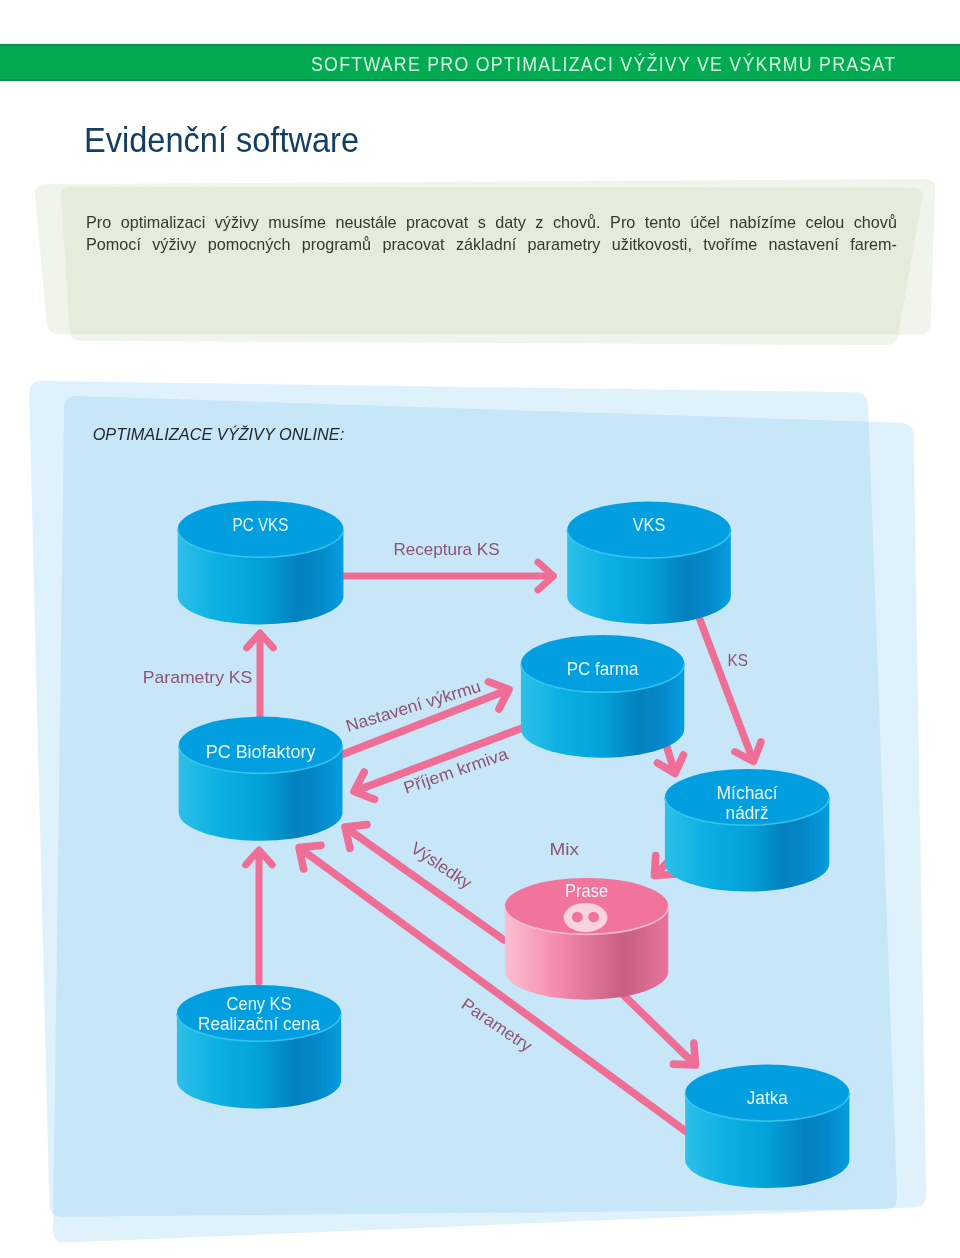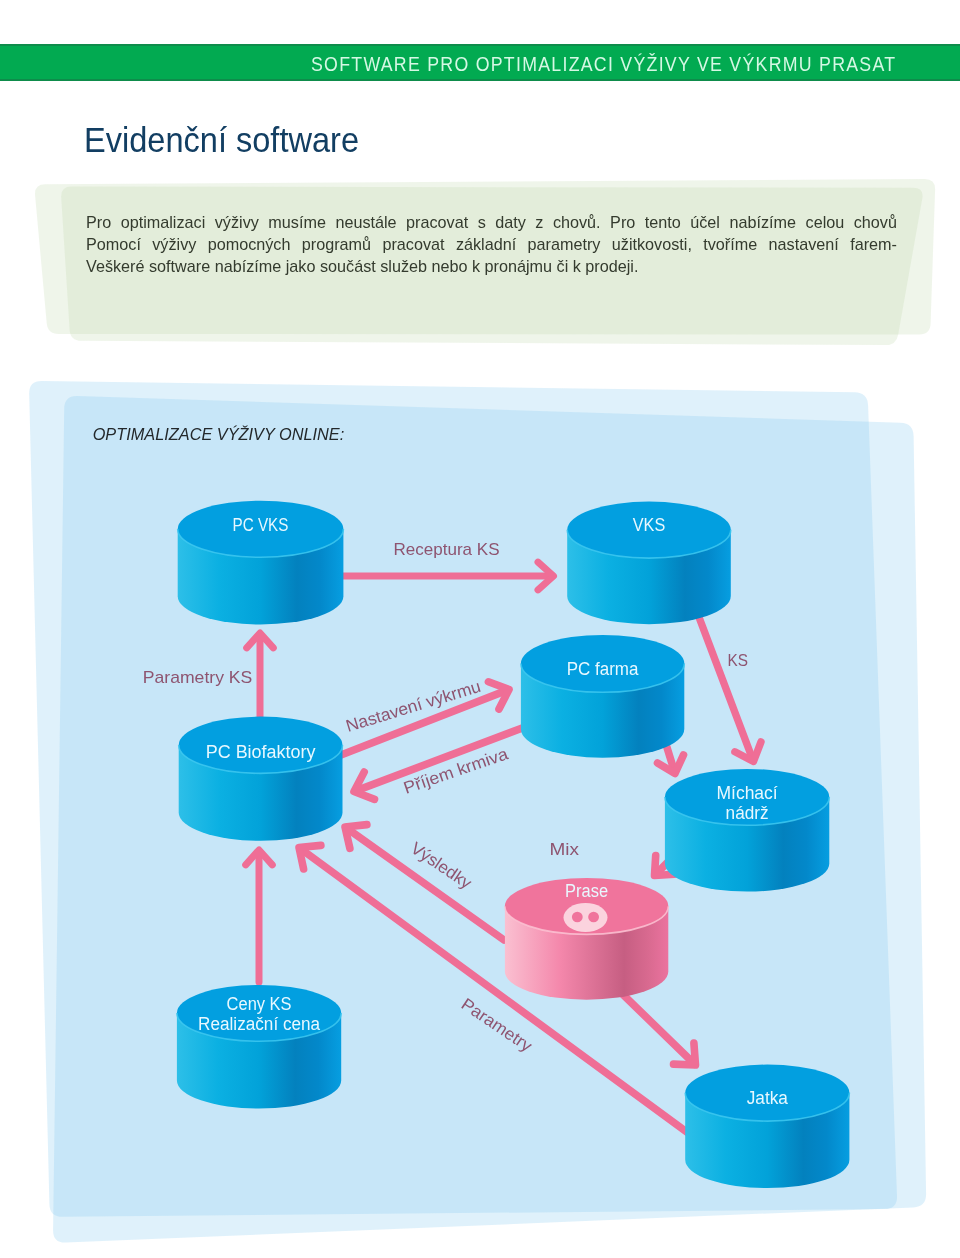--- a/index.html
+++ b/index.html
@@ -78,21 +78,20 @@
           <span>pomocných</span>
           <span>programů</span>
           <span>pracovat</span>
           <span>základní</span>
           <span>parametry</span>
           <span>užitkovosti,</span>
           <span>tvoříme</span>
           <span>nastavení</span>
           <span>farem-</span>
         </div>
-      <div>Veškeré software nabízíme jako součást služeb nebo k pronájmu či k prodeji.</div>
     </div>
   </div>
 
   <div class="diagram">
     <svg width="960" height="1258" viewBox="0 0 960 1258" xmlns="http://www.w3.org/2000/svg">
         <defs>
           <linearGradient id="cg0b" x1="0" y1="0" x2="1" y2="0">
             <stop offset="0" stop-color="#2dbfe8"></stop>
             <stop offset="0.25" stop-color="#0bb0e2"></stop>
             <stop offset="0.50" stop-color="#02a2d9"></stop>

